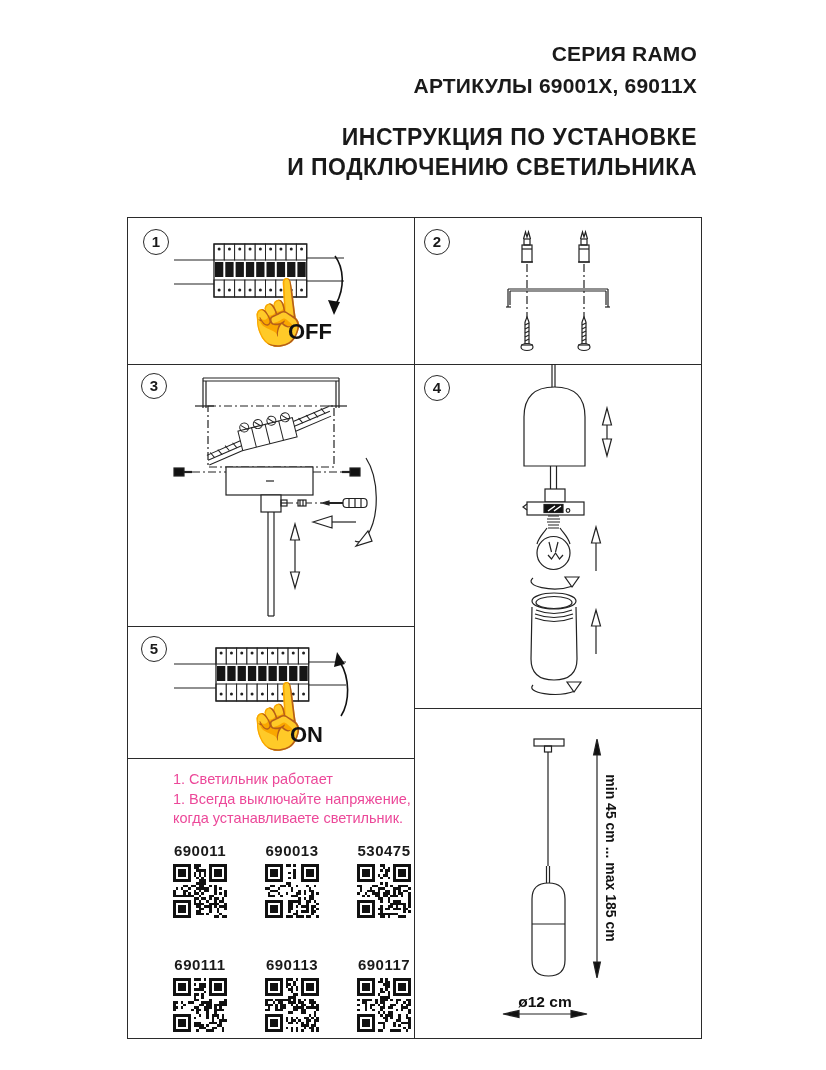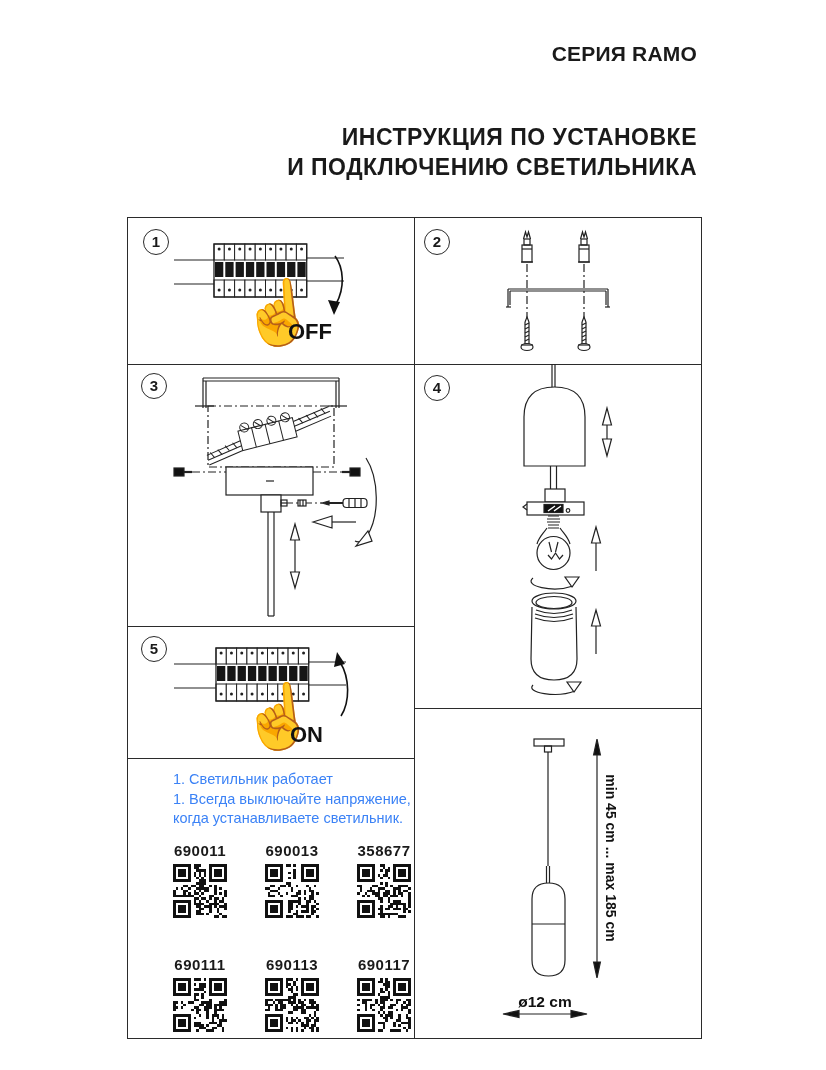--- a/index.html
+++ b/index.html
@@ -27,35 +27,36 @@
   .hL1{left:0;top:146px;width:287px;height:1px;}
   .hL2{left:0;top:408px;width:287px;height:1px;}
   .hL3{left:0;top:540px;width:287px;height:1px;}
   .hR1{left:286px;top:146px;width:287px;height:1px;}
   .hR2{left:286px;top:490px;width:287px;height:1px;}
   .panel-svg{position:absolute;}
   .step-circle{position:absolute;width:26px;height:26px;border:1.6px solid #2b2b2b;border-radius:50%;
                box-sizing:border-box;text-align:center;font-size:15px;line-height:23px;font-weight:600;background:#fff;}
   
   .notes{position:absolute;left:0;top:540px;width:286px;height:280px;box-sizing:border-box;padding:12px 0 0 45px;}
-  .note-line{font-size:14.5px;line-height:19.5px;color:#3b82f6;}
+  .note-line{font-size:14.5px;line-height:19.5px;color:#ec4899;}
   .qr-grid{margin-top:13px;display:grid;grid-template-columns:repeat(3,54px);column-gap:18px;row-gap:13px;width:198px;gap:38px;}
   .qr-item{width:54px;}
   .qr-label{font-size:15px;font-weight:700;text-align:center;letter-spacing:.5px;margin-bottom:5px;}
   .qr-item svg{display:block;width:54px;height:54px;}
   svg text{font-family:"Liberation Sans",sans-serif;}
 </style>
 </head>
 <body>
 
 <div class="page">
 
 
   <div class="title-top">
     <div>СЕРИЯ RAMO</div>
+    <div>АРТИКУЛЫ 69001X, 69011X</div>
   </div>
   <div class="title-instr">
     <div>ИНСТРУКЦИЯ ПО УСТАНОВКЕ</div>
     <div>И ПОДКЛЮЧЕНИЮ СВЕТИЛЬНИКА</div>
   </div>
 
   <div class="grid">
     <div class="line v-div"></div>
     <div class="line hL1"></div>
     <div class="line hL2"></div>
@@ -627,21 +628,21 @@
               <rect x="2" y="2" width="3" height="3" fill="#111"></rect>
               <rect x="14" y="0" width="7" height="7" fill="#111"></rect>
               <rect x="15" y="1" width="5" height="5" fill="#fff"></rect>
               <rect x="16" y="2" width="3" height="3" fill="#111"></rect>
               <rect x="0" y="14" width="7" height="7" fill="#111"></rect>
               <rect x="1" y="15" width="5" height="5" fill="#fff"></rect>
               <rect x="2" y="16" width="3" height="3" fill="#111"></rect>
             </svg>
           </div>
           <div class="qr-item">
-            <div class="qr-label">358677</div>
+            <div class="qr-label">530475</div>
             <svg viewBox="0 0 21 21" shape-rendering="crispEdges">
               <rect x="0" y="0" width="21" height="21" fill="#fff"></rect>
               <rect x="9" y="0" width="1" height="1" fill="#111"></rect>
               <rect x="10" y="0" width="1" height="1" fill="#111"></rect>
               <rect x="10" y="1" width="1" height="1" fill="#111"></rect>
               <rect x="12" y="1" width="1" height="1" fill="#111"></rect>
               <rect x="9" y="2" width="1" height="1" fill="#111"></rect>
               <rect x="11" y="2" width="1" height="1" fill="#111"></rect>
               <rect x="12" y="2" width="1" height="1" fill="#111"></rect>
               <rect x="11" y="3" width="1" height="1" fill="#111"></rect>

